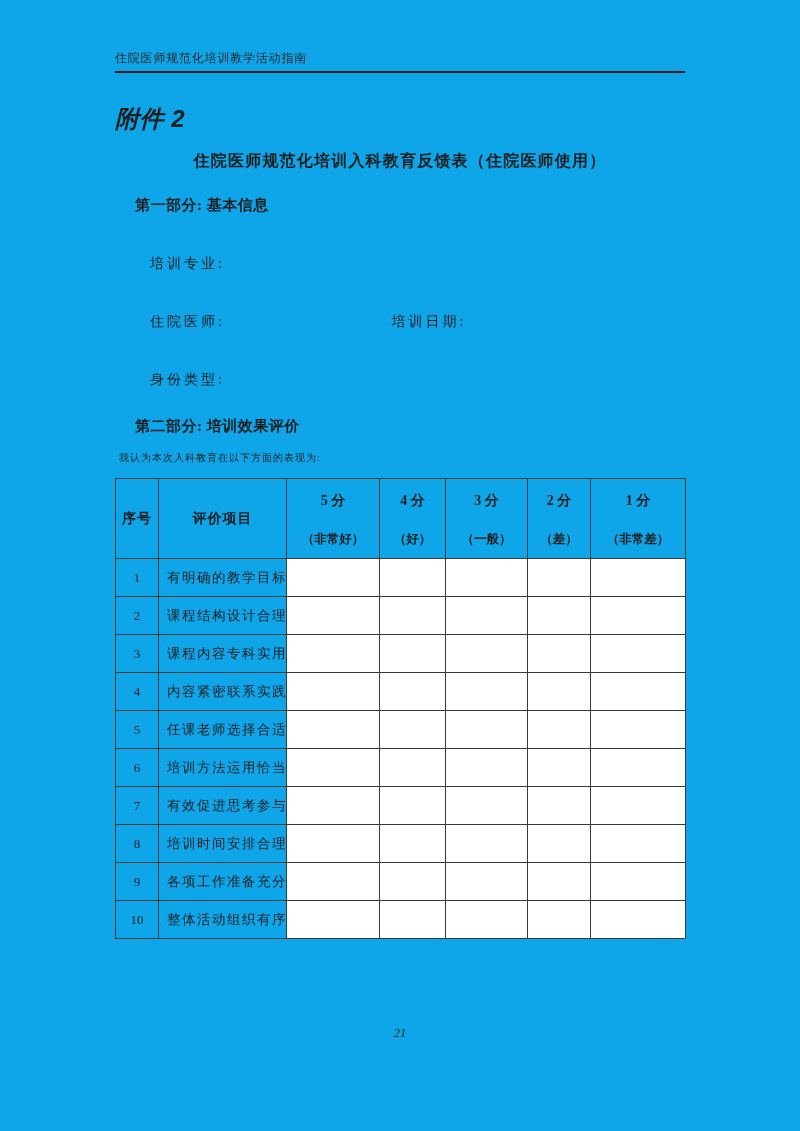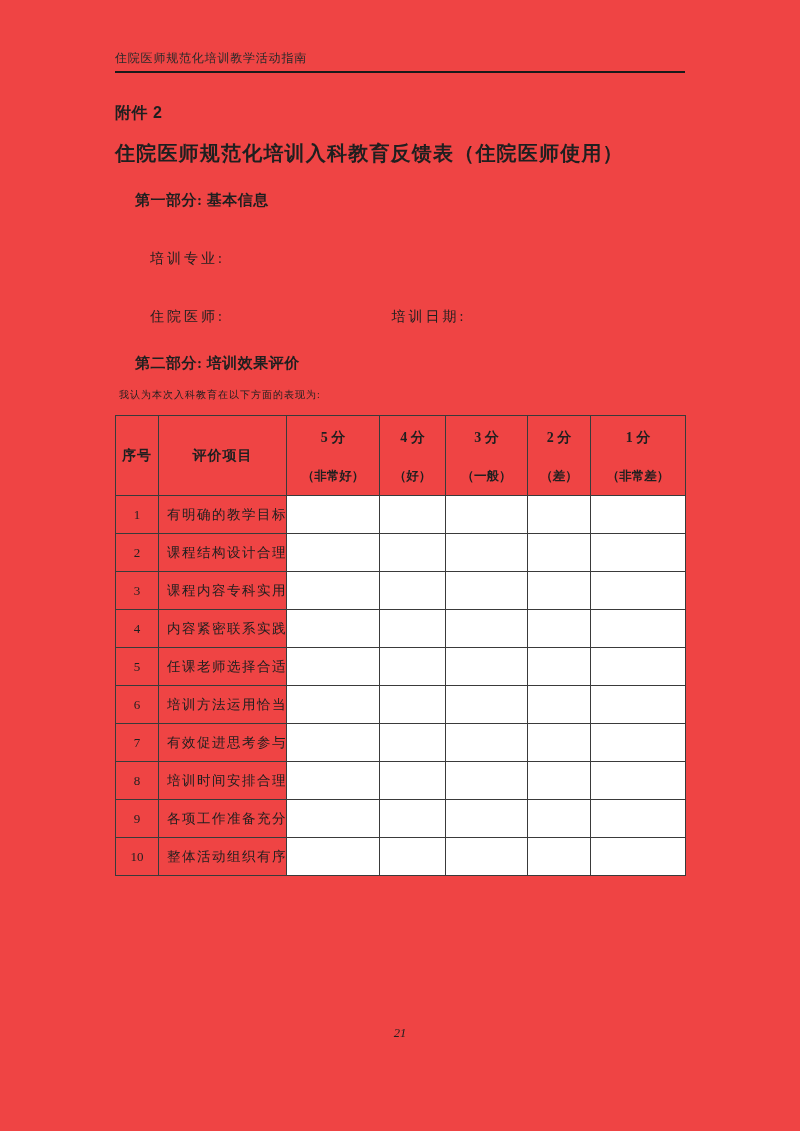--- a/index.html
+++ b/index.html
@@ -1,47 +1,49 @@
 <!DOCTYPE html>
 <html><head>
 <meta charset="utf-8">
 <style>
   * { margin: 0; padding: 0; box-sizing: border-box; }
   html, body { background: #ffffff; }
   .page {
     position: relative;
     width: 800px;
     height: 1131px;
-    background: #ef4444;
+    background: #0ea5e9;
     color: #1f1f1f;
     font-family: "Liberation Serif", "DejaVu Serif", serif;
     overflow: hidden;
   }
   .content {
     padding: 0 115px;
   }
   .doc-header {
     margin-top: 50px;
     padding-bottom: 4px;
     border-bottom: 2px solid #1a1a1a;
     font-size: 12px;
     letter-spacing: 0.8px;
     color: #2a2a2a;
   }
   .attachment-label {
     margin-top: 30px;
     font-family: "Liberation Sans", "DejaVu Sans", sans-serif;
     font-weight: bold;
-    font-size: 16px;
+    font-size: 24px;
     letter-spacing: 0.5px;
+    font-style: italic;
   }
   .doc-title {
     margin-top: 16px;
-    font-weight: bold;
-    font-size: 20px;
+    text-align: center;
+    font-weight: bold;
+    font-size: 16px;
     letter-spacing: 1.2px;
     white-space: nowrap;
   }
   .section-heading {
     margin-top: 24px;
     margin-left: 20px;
     font-weight: bold;
     font-size: 15px;
     letter-spacing: 0.5px;
   }
@@ -132,20 +134,23 @@
 
     <div class="field-row">
       <span class="field-label">培训专业:</span>
     </div>
 
     <div class="field-row">
       <span class="field-label first-col">住院医师:</span>
       <span class="field-label">培训日期:</span>
     </div>
 
+    <div class="field-row">
+      <span class="field-label">身份类型:</span>
+    </div>
 
     <div class="section-heading part2">第二部分: 培训效果评价</div>
 
     <div class="intro-line">我认为本次入科教育在以下方面的表现为:</div>
 
     <table class="eval-table">
       <colgroup>
         <col style="width:43px">
         <col style="width:128px">
         <col style="width:93px">

